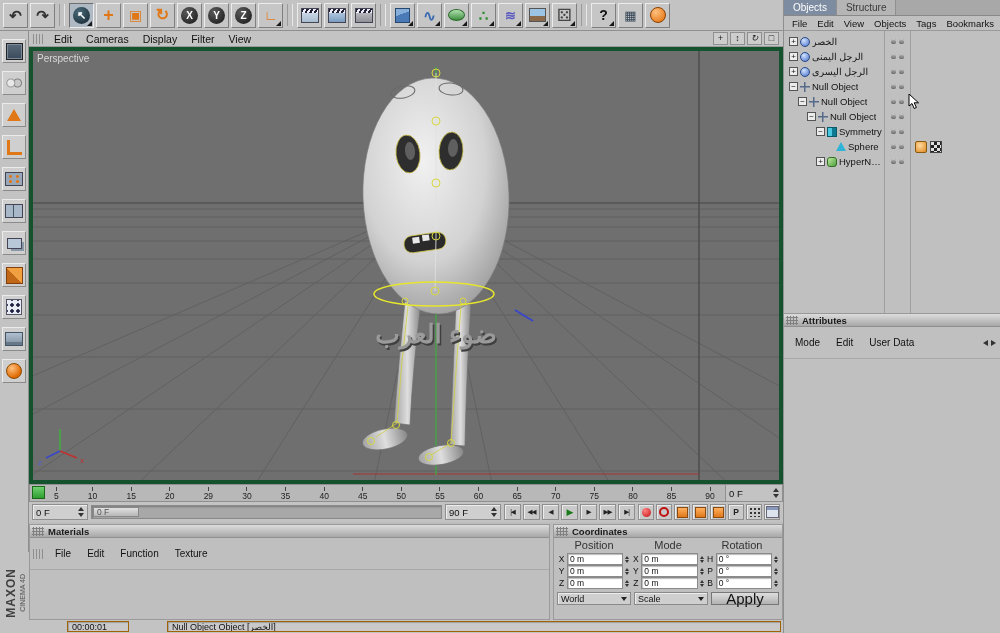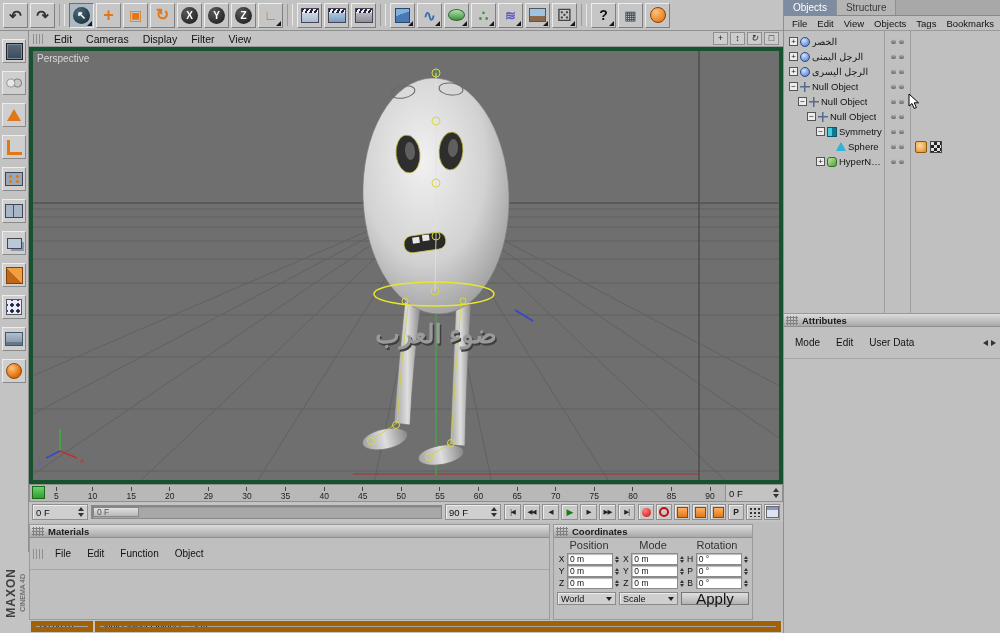--- a/index.html
+++ b/index.html
@@ -90,39 +90,39 @@
   .rec-orange::before{content:"";width:9px;height:9px;background:linear-gradient(#ffb060,#e07818);border:1px solid #8a4a10;}
   .rec-grid::before{content:"";width:11px;height:10px;background:radial-gradient(#333 1px,transparent 1.4px) 0 0/4px 4px;}
   .rec-cal::before{content:"";width:11px;height:10px;border:1px solid #667;background:linear-gradient(#8899bb 0 3px,#dde4ee 3px);}
 
   
   .panel-header{height:13px;background:linear-gradient(#dcdcdc,#a8a8a8);border-bottom:1px solid #8f8f8f;display:flex;align-items:center;gap:4px;padding-left:2px;font-size:9.5px;font-weight:bold;color:#1a1a1a;}
   .grip{width:12px;height:9px;flex:none;background:radial-gradient(#808080 1px,transparent 1.2px) 0 0/3px 3px;}
   .panel-menu{height:32px;display:flex;align-items:center;font-size:10px;border-bottom:1px solid #a8a8a8;padding-left:3px;}
   .panel-menu .menu-item{padding:0 8px;}
   .materials{position:absolute;left:29px;top:524px;width:521px;height:96px;background:#bfbfbf;border:1px solid #9a9a9a;}
-  .coords-panel{position:absolute;left:553px;top:524px;width:200px;height:96px;background:#bfbfbf;border:1px solid #9a9a9a;}
+  .coords-panel{position:absolute;left:553px;top:524px;width:230px;height:96px;background:#bfbfbf;border:1px solid #9a9a9a;}
   .coord-body{padding:1px 3px;display:flex;flex-direction:column;gap:2px;}
   .coord-headrow{display:flex;font-size:11px;color:#333;}
   .coord-headrow span{flex:1;text-align:center;}
   .coord-row{display:flex;align-items:center;gap:1px;font-size:8.5px;}
   .cl{width:9px;text-align:center;flex:none;}
   .cf{flex:1;height:12px;background:#fff;border:1px solid #8a8a8a;box-shadow:inset 1px 1px 1px #bbb;display:flex;align-items:center;padding-left:2px;font-size:8.5px;overflow:hidden;white-space:nowrap;}
   .cstep{flex:none;display:flex;flex-direction:column;gap:1px;padding:0 1px;}
   .cstep i{display:block;width:0;height:0;border-left:2.5px solid transparent;border-right:2.5px solid transparent;}
   .cstep .up{border-bottom:3.5px solid #333;}
   .cstep .down{border-top:3.5px solid #333;}
   .coord-bottom{display:flex;gap:3px;margin-top:1px;}
   .cdd{flex:1;height:13px;background:#cfcfcf;border:1px solid #8a8a8a;box-shadow:inset 1px 1px 0 #ececec;display:flex;align-items:center;justify-content:space-between;padding:0 3px;font-size:9px;}
   .cdd::after{content:"";width:0;height:0;border-left:3.5px solid transparent;border-right:3.5px solid transparent;border-top:4px solid #222;}
   .apply-btn{width:68px;height:13px;flex:none;background:linear-gradient(#dedede,#b2b2b2);border:1px solid #777;display:flex;align-items:center;justify-content:center;font-size:15px;}
 
   
   .statusbar{position:absolute;left:29px;top:620px;width:754px;height:13px;background:#c3c3c3;display:flex;gap:2px;padding:1px 2px;font-size:9px;}
-  .scell{border:5px solid #a16207;box-shadow:inset 1px 1px 1px #a0a0a0;background:#c9c9c9;display:flex;align-items:center;padding:0 4px;white-space:nowrap;overflow:hidden;}
+  .scell{border:1px solid #a16207;box-shadow:inset 1px 1px 1px #a0a0a0;background:#c9c9c9;display:flex;align-items:center;padding:0 4px;white-space:nowrap;overflow:hidden;margin-left:36px;}
   .scell.time{width:62px;flex:none;}
   .scell.obj{flex:1;}
   .brand{position:absolute;left:0;top:552px;width:29px;height:81px;background:#c3c3c3;display:flex;align-items:center;justify-content:center;gap:1px;}
   .brand span{writing-mode:vertical-rl;transform:rotate(180deg);display:block;}
   .brand .brand-maxon{font-weight:bold;font-size:12px;color:#3f3f3f;letter-spacing:1px;}
   .brand .brand-cinema{font-size:7px;color:#555;}
 
   
   .right-panel{position:absolute;left:783px;top:0;width:217px;height:633px;background:#c0c0c0;border-left:1px solid #8f8f8f;}
   .rp-tabs{height:16px;display:flex;background:#a8a8a8;border-bottom:1px solid #888;}
@@ -581,21 +581,21 @@
       <span class="grip"></span>
       <span>Materials</span>
     </div>
     <div class="panel-menu">
       <span class="menu-grip"></span>
       <span class="vmenu-items">
 
       <span class="menu-item">File</span>
           <span class="menu-item">Edit</span>
           <span class="menu-item">Function</span>
-          <span class="menu-item">Object</span>
+          <span class="menu-item">Texture</span>
         </span>
     </div>
   </div>
 
   <div class="coords-panel">
     <div class="panel-header">
       <span class="grip"></span>
       <span>Coordinates</span>
     </div>
     <div class="coord-body">

